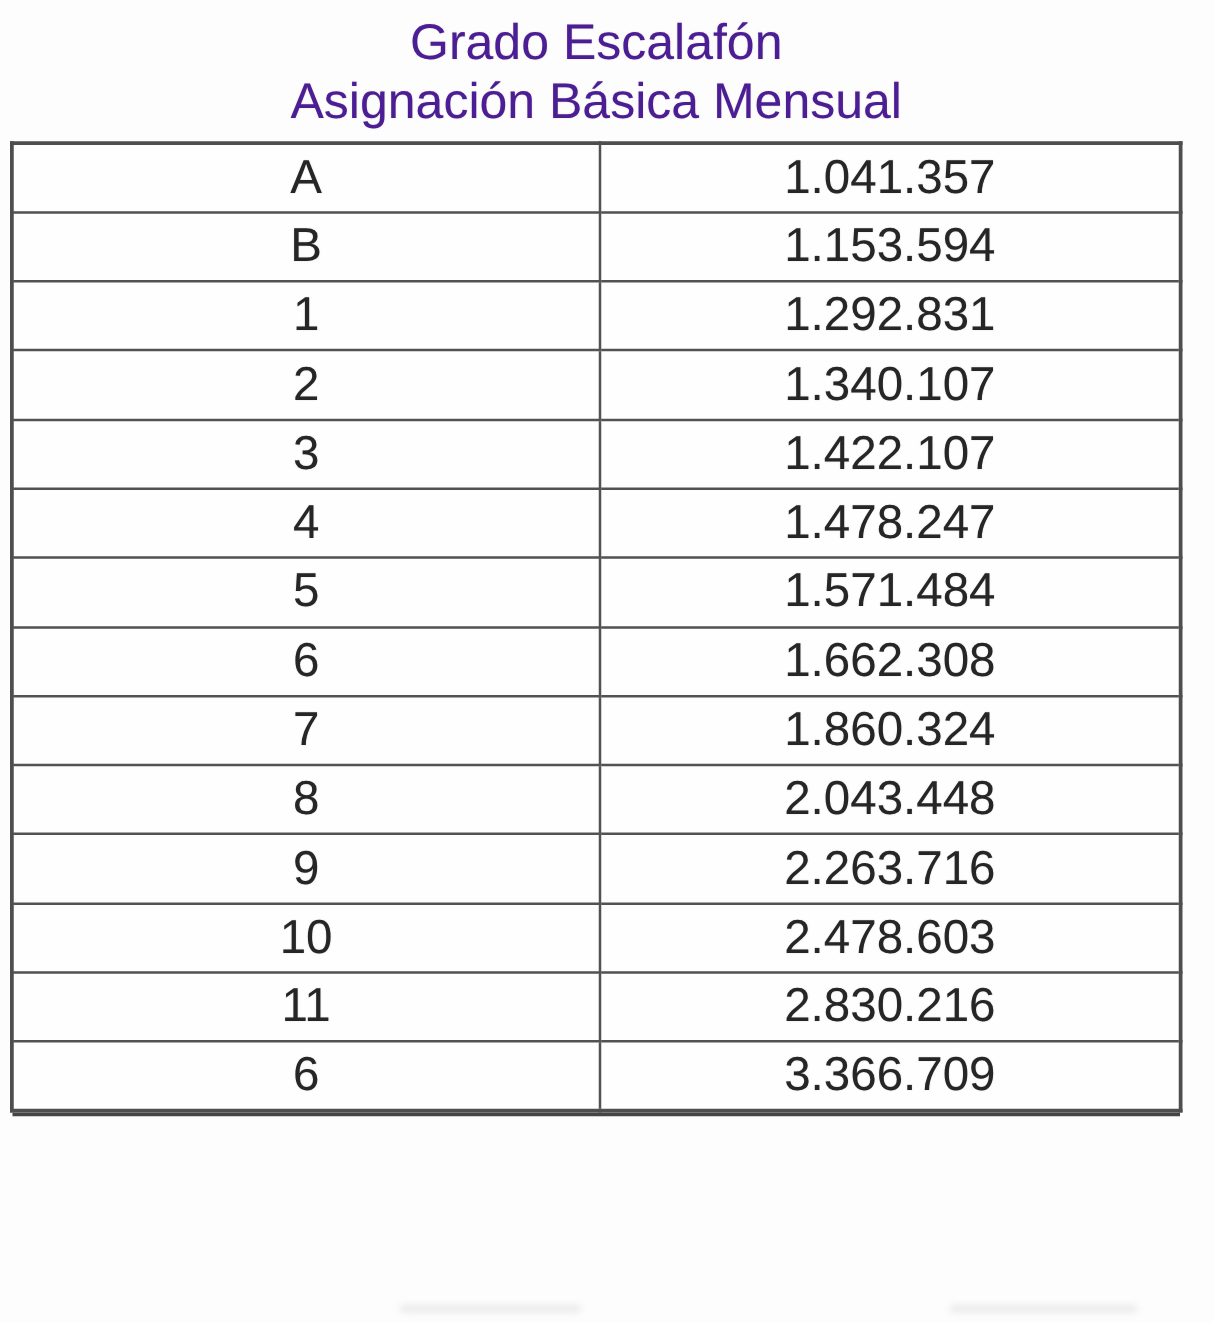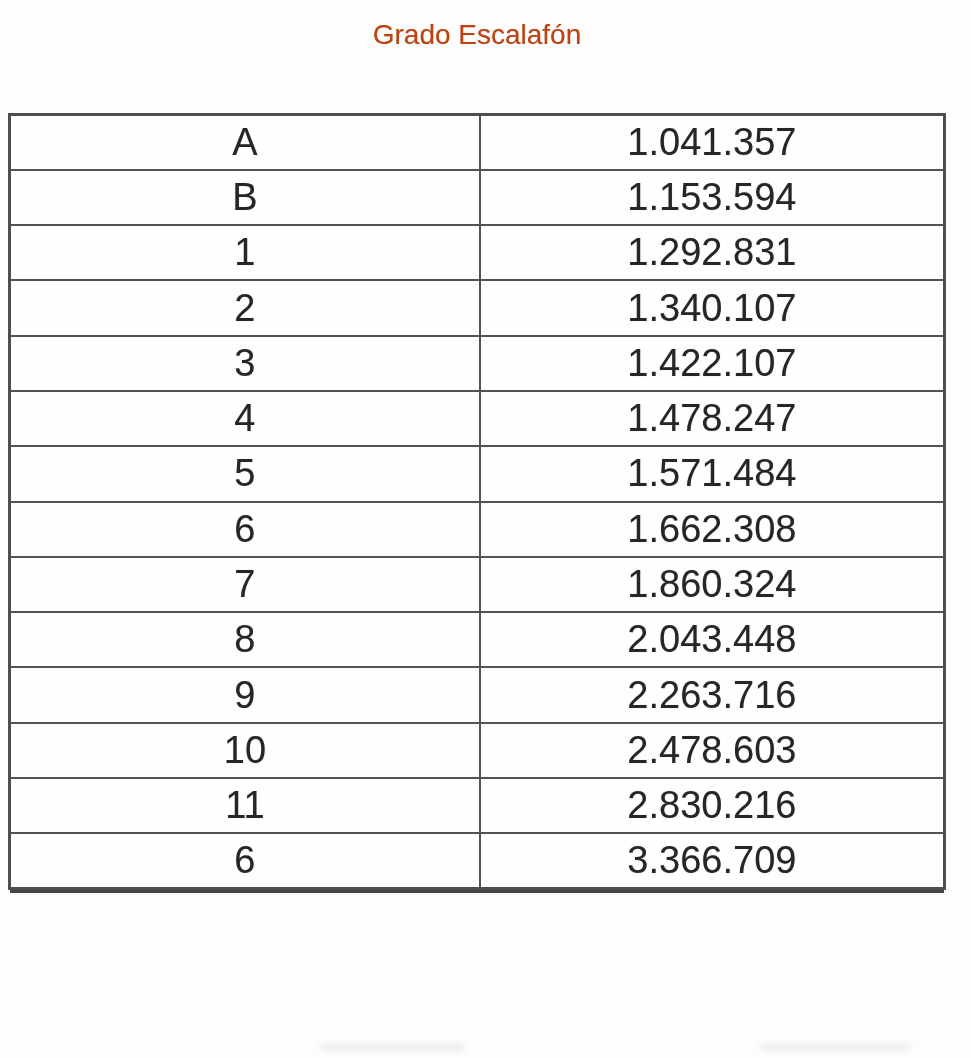--- a/index.html
+++ b/index.html
@@ -17,23 +17,23 @@
     width: 971px;
     height: 1058px;
     background: #fdfdfd;
   }
   .title-block {
     position: absolute;
     top: 11px;
     left: 8px;
     width: 938px;
     text-align: center;
-    font-size: 28px;
+    font-size: 40px;
     line-height: 47px;
-    color: #c2410c;
+    color: #4c1d95;
     text-shadow: 0 0 1px rgba(70,70,70,0.35);
   }
   table.grade-table {
     position: absolute;
     top: 113px;
     left: 8px;
     width: 938px;
     border-collapse: collapse;
     table-layout: fixed;
     background: #fefefe;
@@ -63,20 +63,21 @@
   .smudge-1 { top: 1044px; left: 320px; width: 145px; }
   .smudge-2 { top: 1044px; left: 760px; width: 150px; }
 </style>
 </head>
 <body>
 
 <div class="page">
 
   <div class="title-block">
     <div>Grado Escalafón</div>
+    <div>Asignación Básica Mensual</div>
   </div>
 
   <table class="grade-table">
     <tbody>
 
         <tr>
           <td class="grade-cell">A</td>
           <td class="amount-cell">1.041.357</td>
         </tr>
 

